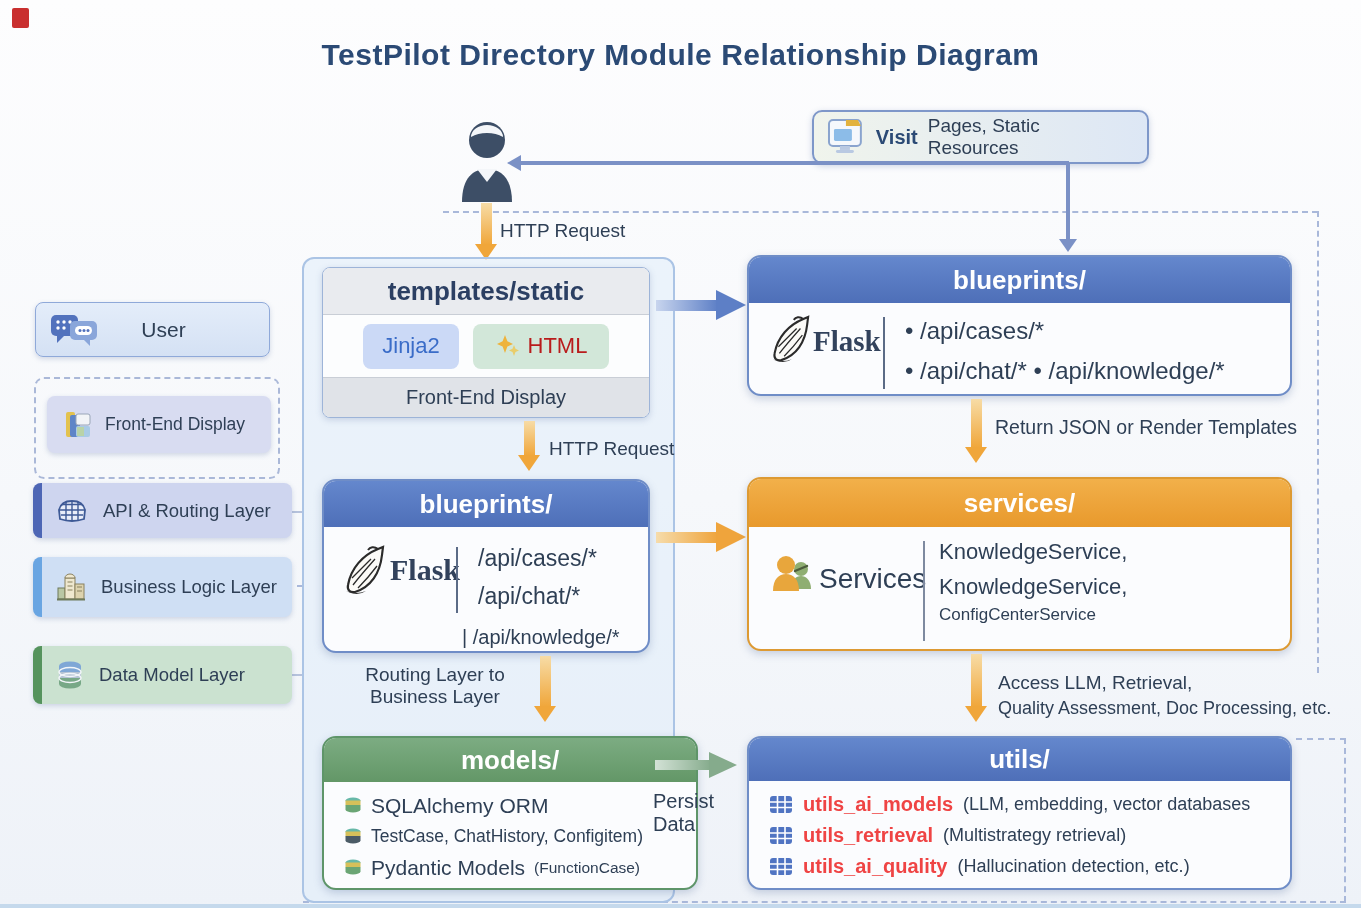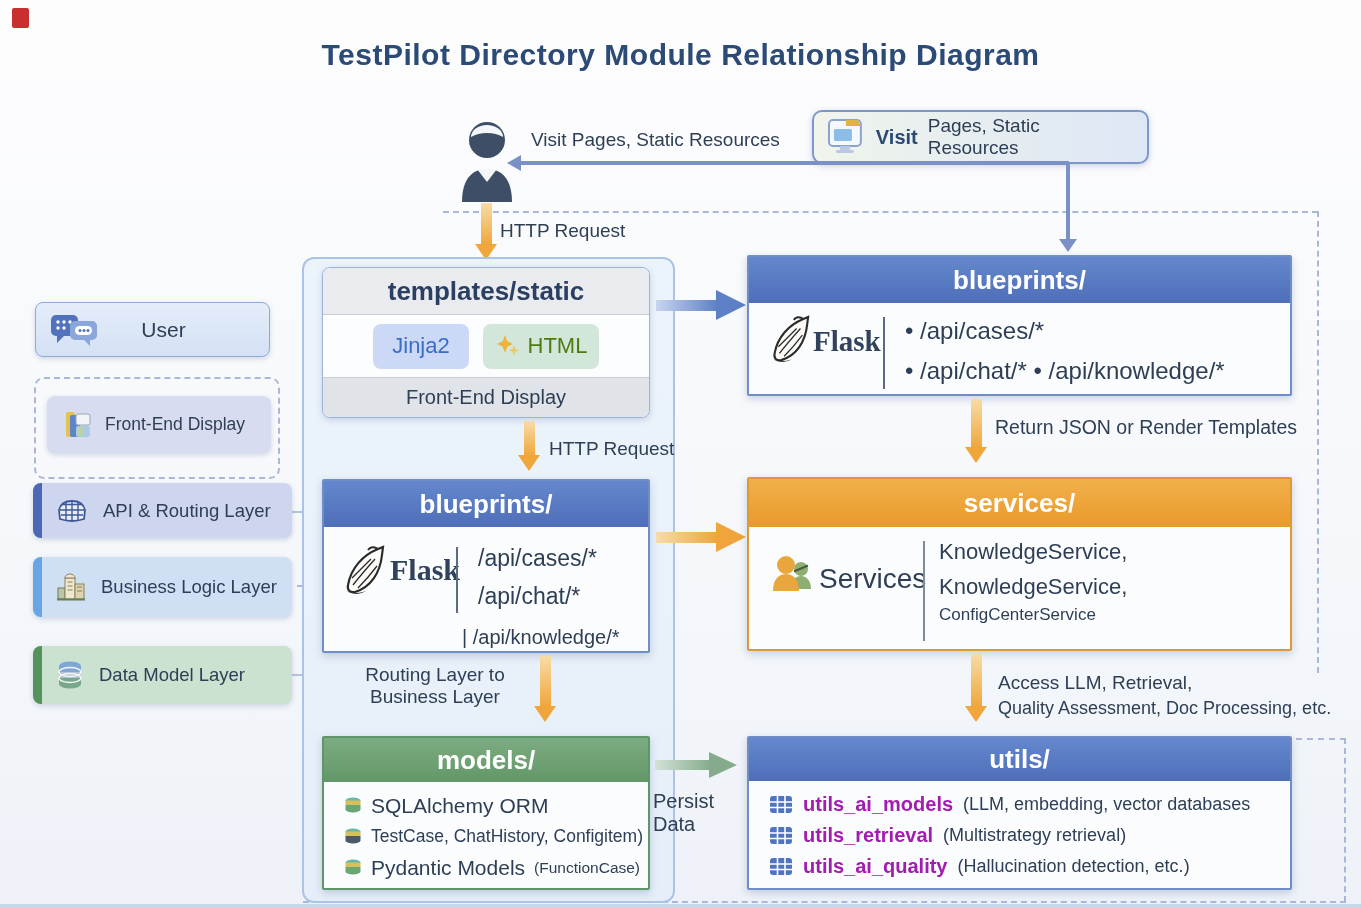--- a/index.html
+++ b/index.html
@@ -60,70 +60,70 @@
   .ah-right { width:0; height:0; border-top:15px solid transparent; border-bottom:15px solid transparent; }
   .ah-right.blue { border-left:30px solid #5d7fc6; }
   .ah-right.orange { border-left:30px solid #efa43c; }
   .ah-right.green { border-top:13px solid transparent; border-bottom:13px solid transparent; border-left:28px solid #85ab8c; }
   .ah-left { width:0; height:0; border-top:8px solid transparent; border-bottom:8px solid transparent; border-right:14px solid #7b91c6; }
   .slate-line { background:#7b91c6; }
 
   .flow-label { font-size:19px; color:#2e3f55; }
 
   
-  .module { border-radius:2px; box-shadow:0 3px 8px rgba(80,105,150,.28); background:#fbfcfe; overflow:hidden; }
+  .module { border-radius:14px; box-shadow:0 3px 8px rgba(80,105,150,.28); background:#fbfcfe; overflow:hidden; }
   .module .hd { display:flex; align-items:center; justify-content:center;
                 color:#fff; font-weight:bold; font-size:26px; }
   .hd-blue { background:linear-gradient(180deg,#6487cd,#4e6fb8); }
   .hd-green { background:linear-gradient(180deg,#7cac82,#639767); }
   .hd-orange { background:linear-gradient(180deg,#f2b04a,#e8992c); }
 
   .center-panel { left:302px; top:257px; width:373px; height:646px; border:2px solid #abc4e5;
                   border-radius:12px; background:rgba(222,235,250,.5); }
 
   
   .tpl { left:322px; top:267px; width:328px; height:151px; border:1.5px solid #9db4d8; border-radius:8px;
          background:#fcfdfe; box-shadow:0 2px 6px rgba(90,115,165,.25); overflow:hidden; }
   .tpl-hd { height:47px; background:#e9ebef; border-bottom:1px solid #c9ced6; display:flex; align-items:center;
             justify-content:center; font-size:26px; font-weight:bold; color:#2b3f63; }
   .tpl-body { height:62px; display:flex; align-items:center; justify-content:center; gap:14px; background:#fcfdfe; }
   .chip { height:45px; border-radius:8px; display:flex; align-items:center; justify-content:center; gap:7px; }
   .chip-jinja { width:96px; background:#cbd9f6; color:#3a6cc8; font-size:22px; }
-  .chip-html { width:116px; background:#d2e7d9; color:#4d7c0f; font-size:22px; }
+  .chip-html { width:136px; background:#d2e7d9; color:#b91c1c; font-size:22px; }
   .tpl-ft { height:40px; background:#e0e3e8; border-top:1px solid #c9ced6; display:flex; align-items:center;
             justify-content:center; font-size:20px; color:#2e3f55; }
 
   
   .bp-c { left:322px; top:479px; width:328px; height:174px; border:2px solid #6f8dc7; }
   .bp-c .hd { height:46px; }
   .flask-word { font-family:"Liberation Serif", serif; font-weight:600; color:#32425c; }
   .vdiv { position:absolute; width:2px; background:#5b6b86; }
   .route { position:absolute; font-size:23px; color:#2e3f55; }
 
   
-  .models { left:322px; top:736px; width:328px; height:154px; border:2px solid #5e9569; }
+  .models { left:322px; top:736px; width:376px; height:154px; border:2px solid #5e9569; }
   .models .hd { height:44px; }
   .m-row { position:absolute; left:20px; display:flex; align-items:center; gap:9px; color:#2e3f55; }
 
   
   .bp-r { left:747px; top:255px; width:545px; height:141px; border:2px solid #6f8dc7; }
   .bp-r .hd { height:46px; }
 
   
   .svc { left:747px; top:477px; width:545px; height:174px; border:2px solid #dd9a33; }
   .svc .hd { height:48px; }
   .svc-label { position:absolute; left:70px; top:36px; font-size:28px; color:#2e3f55; }
   .svc-line { font-size:22px; color:#2e3f55; margin-bottom:9px; }
   .svc-small { font-size:17px; }
 
   
   .utils { left:747px; top:736px; width:545px; height:154px; border:2px solid #6f8dc7; }
   .utils .hd { height:43px; }
   .u-row { position:absolute; left:20px; display:flex; align-items:center; gap:10px; }
-  .u-name { font-weight:bold; font-size:20px; color:#a21caf; }
+  .u-name { font-weight:bold; font-size:20px; color:#ef4444; }
   .u-desc { font-size:18px; color:#2e3f55; }
 
   .bottom-strip { left:0; top:904px; width:1361px; height:4px; background:#c5d9ec; }
 
   .small-note { font-size:15.5px; }
 </style>
 </head>
 <body>
 
 <div class="stage">
@@ -142,21 +142,20 @@
   <div class="abs dash-h" style="left:286px; top:585px; width:17px;"></div>
   <div class="abs conn" style="left:290px; top:674px; width:13px; height:2px;"></div>
 
   <svg class="abs" style="left:457px; top:120px;" width="60" height="82" viewBox="0 0 60 82">
     <circle cx="30" cy="20" r="18" fill="#3d4e66"></circle>
     <path d="M14 17 a16 12 0 0 1 32 0 a24 16 0 0 0 -32 0 z" fill="#f4f6f9"></path>
     <path d="M5 82 C5 58 16 49 30 49 C44 49 55 58 55 82 Z" fill="#3d4e66"></path>
     <path d="M30 62 L20 49 L40 49 Z" fill="#f4f6f9"></path>
   </svg>
 
-  <div class="abs txt visit-text">Visit Pages, Static Resources</div>
 
   <div class="abs visit-box">
     <svg width="40" height="38" viewBox="0 0 40 38">
       <rect x="3" y="2" width="32" height="26" rx="4" fill="#f5f8fc" stroke="#8aa4ce" stroke-width="2"></rect>
       <path d="M20 2 h12 l3 6 h-15 z" fill="#e2b23e"></path>
       <rect x="8" y="11" width="18" height="12" rx="1.5" fill="#8cbce8"></rect>
       <rect x="14" y="28" width="10" height="4" fill="#b9c9e2"></rect>
       <rect x="10" y="32" width="18" height="3" rx="1.5" fill="#b9c9e2"></rect>
     </svg>
     <span class="visit-bold">Visit</span>

